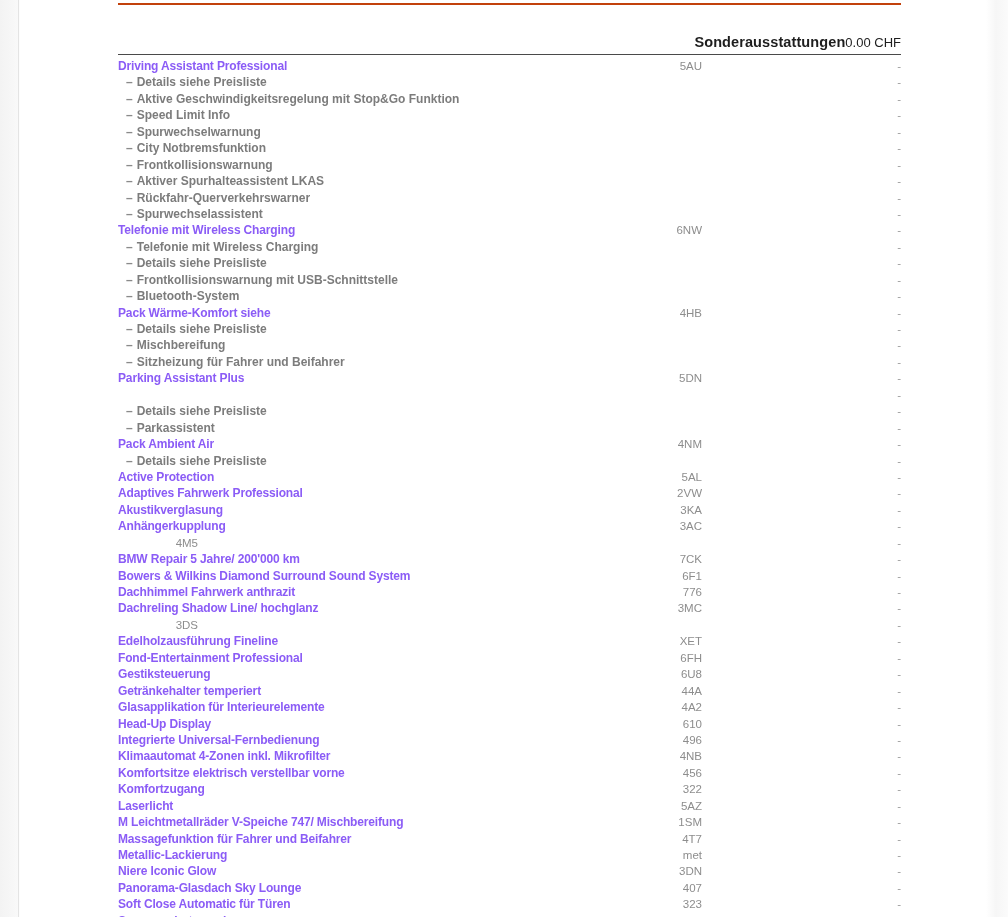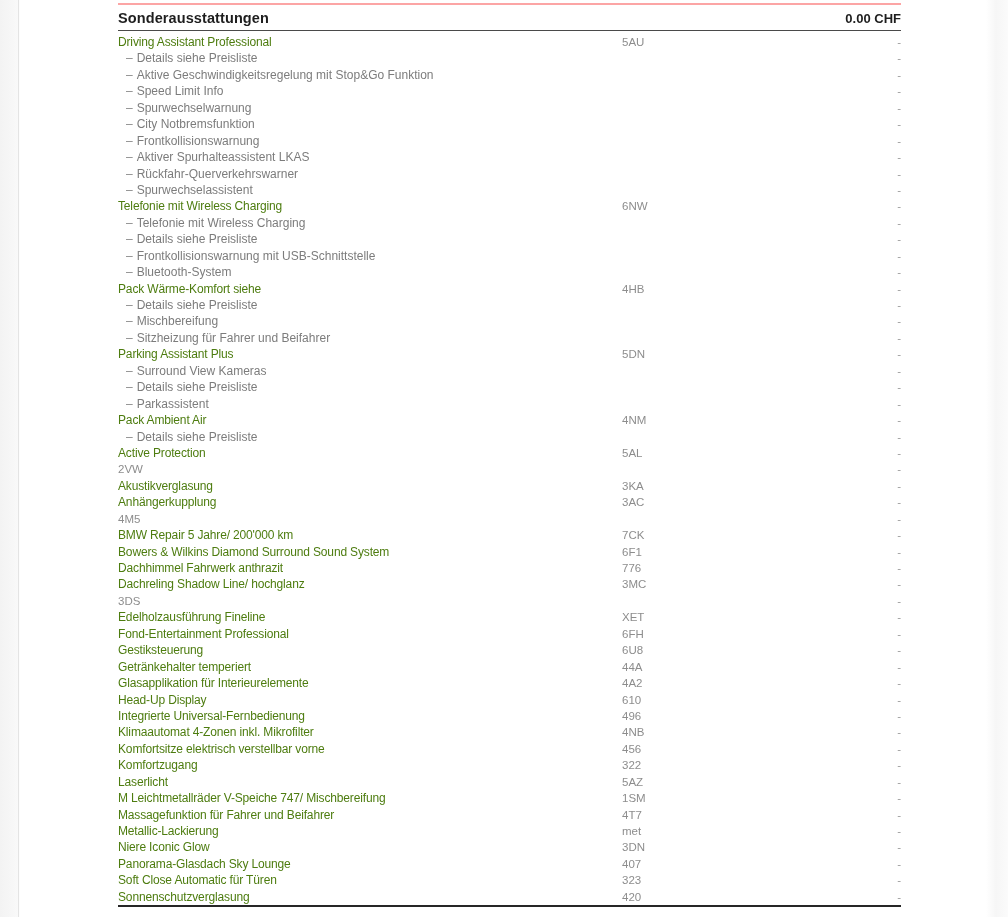--- a/index.html
+++ b/index.html
@@ -16,50 +16,50 @@
     background:linear-gradient(90deg,#ffffff,#f6f6f6 45%,#fbfbfb);
   }
   .page {
     position:absolute; left:20px; right:22px; top:0; bottom:0;
     background:#ffffff;
   }
   .content {
     position:absolute; left:98px; top:3px; width:783px;
   }
   .doc-header {
-    border-top:2px solid #fca5a5;
+    border-top:2px solid #c2410c;
     border-bottom:1px solid #4a4a4a;
     padding:5px 0 3px 0;
-    display:flex; justify-content:space-between; align-items:baseline;
+    display:flex; justify-content:flex-end; align-items:baseline;
   }
   .doc-title {
     font-size:14.5px; font-weight:700; color:#1e1e1e; letter-spacing:0.1px; line-height:17px;
   }
   .doc-total {
-    font-size:13px; font-weight:700; color:#1e1e1e; line-height:17px;
+    font-size:13px; font-weight:400; color:#1e1e1e; line-height:17px;margin-top:24px;
   }
   .rows {
     padding-top:3px;
     border-bottom:2px solid #262626;
   }
   .row {
     display:flex; height:16.45px; line-height:16.45px; white-space:nowrap; overflow:visible;
   }
   .cell-name {
-    width:504px; font-size:12px; font-weight:400; color:#4d7c0f; letter-spacing:-0.15px;
+    width:504px; font-size:12px; font-weight:700; color:#8b5cf6; letter-spacing:-0.15px;
     overflow:hidden;
   }
   .cell-code {
-    width:80px; text-align:left; font-size:11.5px; font-weight:400; color:#8d8d8d;
+    width:80px; text-align:right; font-size:11.5px; font-weight:400; color:#8d8d8d;
   }
   .cell-price {
     flex:1; text-align:right; font-size:11.5px; font-weight:400; color:#9a9a9a;
   }
   .row.sub .cell-name {
-    font-weight:400; color:#7c7c7c; letter-spacing:0; padding-left:8px;
+    font-weight:700; color:#7c7c7c; letter-spacing:0; padding-left:8px;
   }
   .row.sub .dash { color:#8a8a8a; padding-right:4px; }
 </style>
 </head>
 <body>
 
 <div class="left-strip"></div>
 <div class="right-strip"></div>
 
 <div class="page">
@@ -163,21 +163,20 @@
     <div class="cell-name"><span class="dash">–</span><span>Sitzheizung für Fahrer und Beifahrer</span></div>
     <div class="cell-code"></div>
     <div class="cell-price">-</div>
   </div>
         <div class="row">
     <div class="cell-name">Parking Assistant Plus</div>
     <div class="cell-code">5DN</div>
     <div class="cell-price">-</div>
   </div>
         <div class="row sub">
-    <div class="cell-name"><span class="dash">–</span><span>Surround View Kameras</span></div>
     <div class="cell-code"></div>
     <div class="cell-price">-</div>
   </div>
         <div class="row sub">
     <div class="cell-name"><span class="dash">–</span><span>Details siehe Preisliste</span></div>
     <div class="cell-code"></div>
     <div class="cell-price">-</div>
   </div>
         <div class="row sub">
     <div class="cell-name"><span class="dash">–</span><span>Parkassistent</span></div>
@@ -193,20 +192,21 @@
     <div class="cell-name"><span class="dash">–</span><span>Details siehe Preisliste</span></div>
     <div class="cell-code"></div>
     <div class="cell-price">-</div>
   </div>
         <div class="row">
     <div class="cell-name">Active Protection</div>
     <div class="cell-code">5AL</div>
     <div class="cell-price">-</div>
   </div>
         <div class="row">
+    <div class="cell-name">Adaptives Fahrwerk Professional</div>
     <div class="cell-code">2VW</div>
     <div class="cell-price">-</div>
   </div>
         <div class="row">
     <div class="cell-name">Akustikverglasung</div>
     <div class="cell-code">3KA</div>
     <div class="cell-price">-</div>
   </div>
         <div class="row">
     <div class="cell-name">Anhängerkupplung</div>

